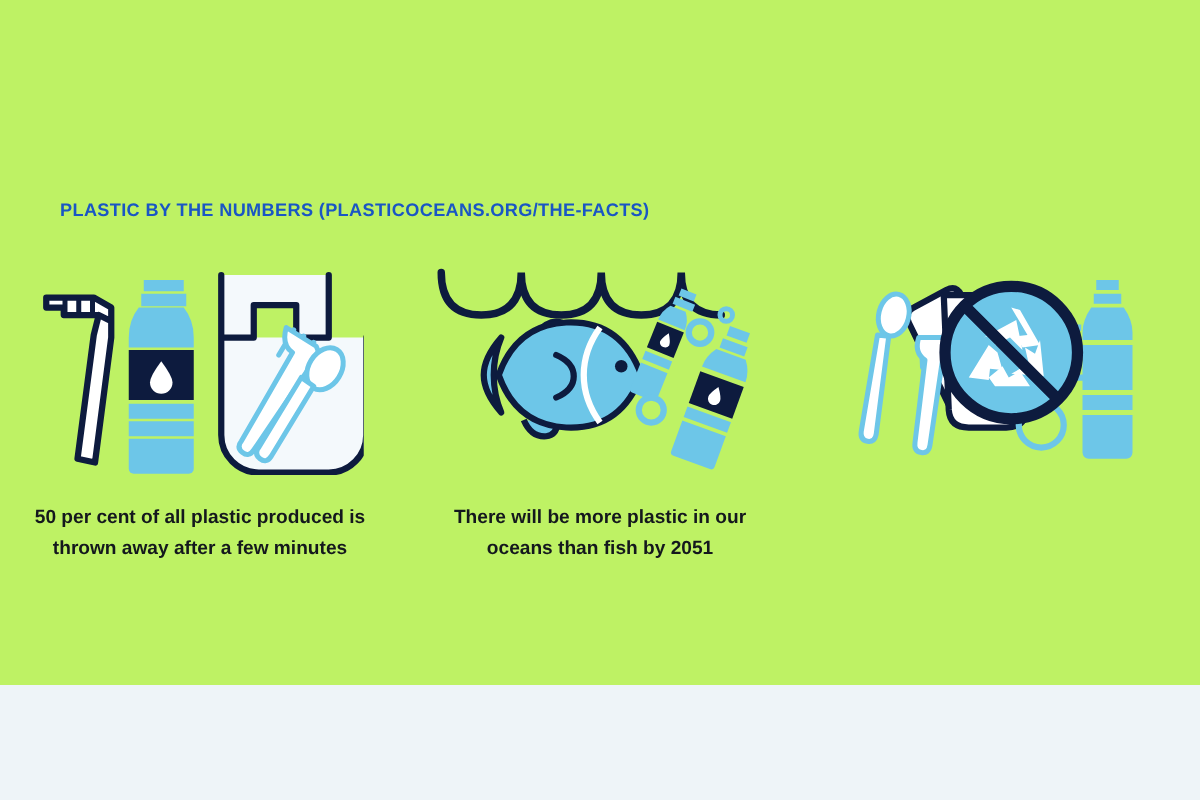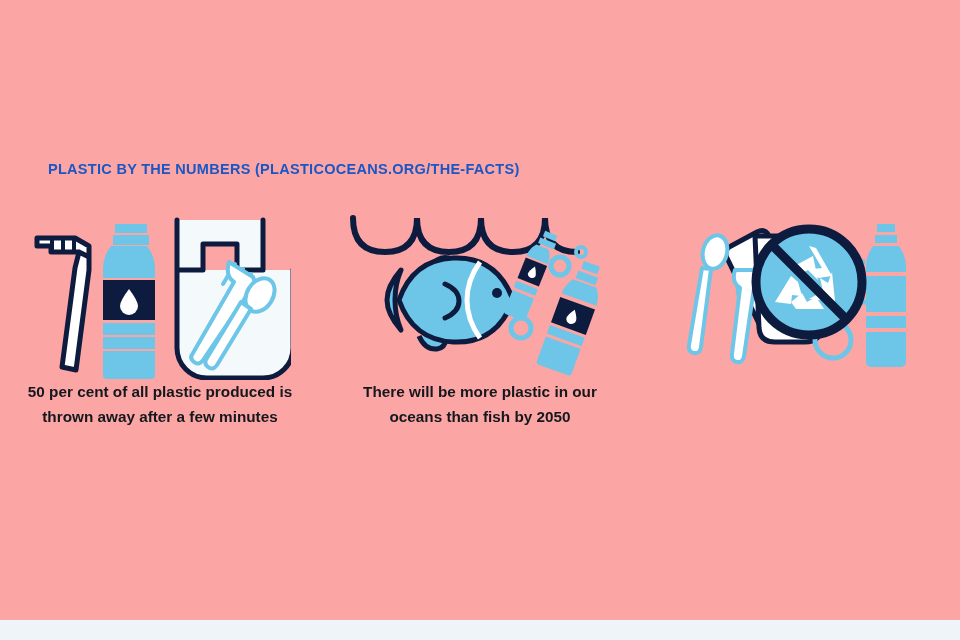--- a/index.html
+++ b/index.html
@@ -9,22 +9,22 @@
   body {
     width: 960px;
     height: 640px;
     background: #eef4f8;
     font-family: "Liberation Sans", sans-serif;
     overflow: hidden;
   }
   .infographic {
     position: relative;
     width: 960px;
-    height: 620px;
-    background: #fca5a5;
+    height: 548px;
+    background: #bef264;
   }
   .headline {
     position: absolute;
     left: 48px;
     top: 161px;
     font-size: 14.5px;
     font-weight: bold;
     letter-spacing: 0.02em;
     color: #1a56c4;
     white-space: nowrap;
@@ -48,20 +48,21 @@
     width: 270px;
     height: 170px;
     display: flex;
     align-items: center;
     justify-content: center;
   }
   .art svg {
     display: block;
   }
   .caption {
+    margin-top: 22px;
     width: 280px;
     text-align: center;
     font-size: 15.3px;
     font-weight: bold;
     line-height: 1.62;
     color: #14181d;
   }
   .cap-2, .cap-3 {
     width: 272px;
   }
@@ -154,21 +155,21 @@
             <path d="M204 134 h37 v26 a3 3 0 0 1 -3 3 h-31 a3 3 0 0 1 -3 -3 z" fill="#6dc6e8"></path>
           </g>
 
           <g>
             <circle cx="211" cy="56" r="9" fill="none" stroke="#6dc6e8" stroke-width="5"></circle>
             <circle cx="232" cy="42" r="5" fill="none" stroke="#6dc6e8" stroke-width="4"></circle>
             <circle cx="172" cy="118" r="10" fill="none" stroke="#6dc6e8" stroke-width="5"></circle>
           </g>
         </svg>
       </div>
-      <div class="caption cap-2">There will be more plastic in our oceans than fish by 2050</div>
+      <div class="caption cap-2">There will be more plastic in our oceans than fish by 2051</div>
     </div>
 
     <div class="panel">
       <div class="art">
         <svg width="262" height="170" viewBox="0 0 262 170">
 
           <g>
             <path d="M58 48 q-4 -8 4 -12 l26 -14 q8 -4 12 4 l36 74 q4 8 -4 12 l-26 14 q-8 4 -12 -4 z" fill="#ffffff" stroke="#0d1b3e" stroke-width="5" stroke-linejoin="round"></path>
           </g>
 

